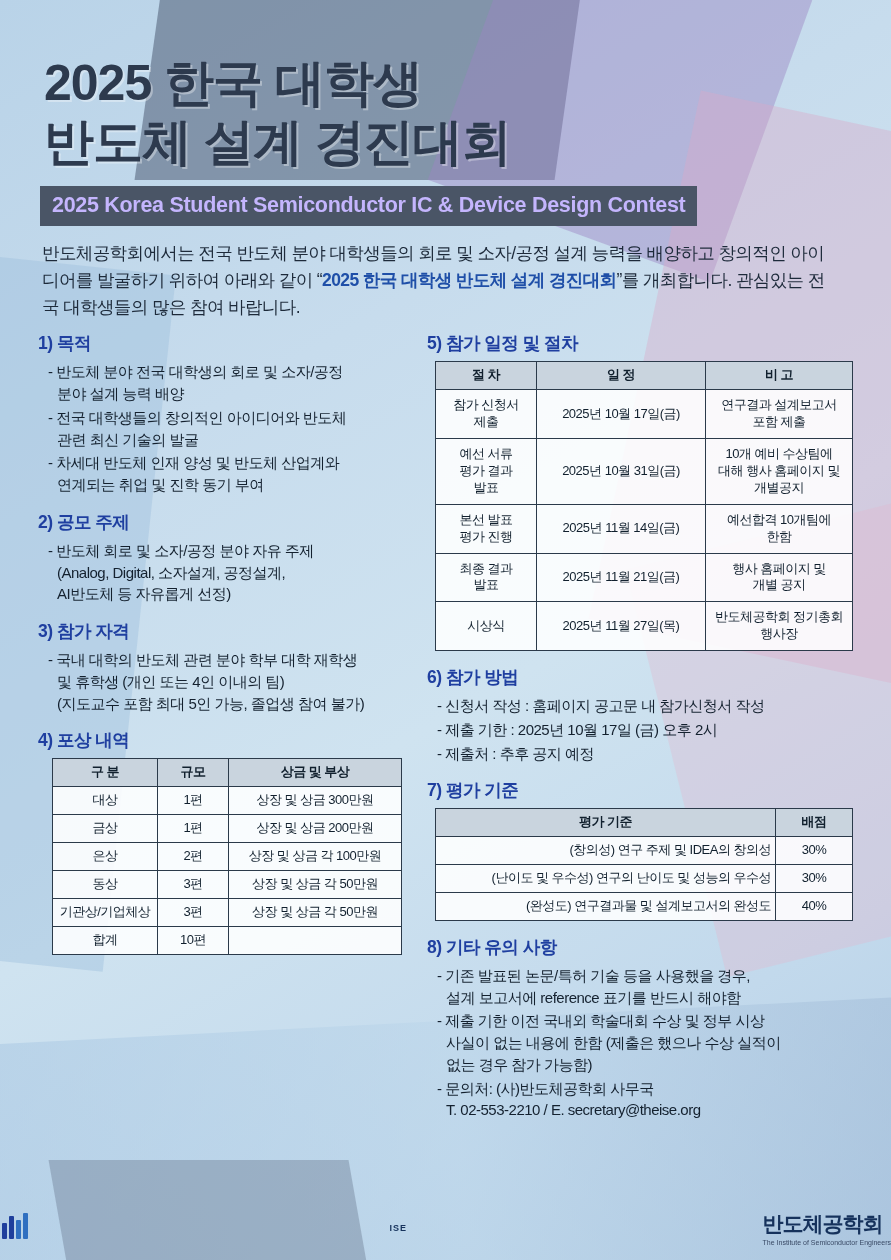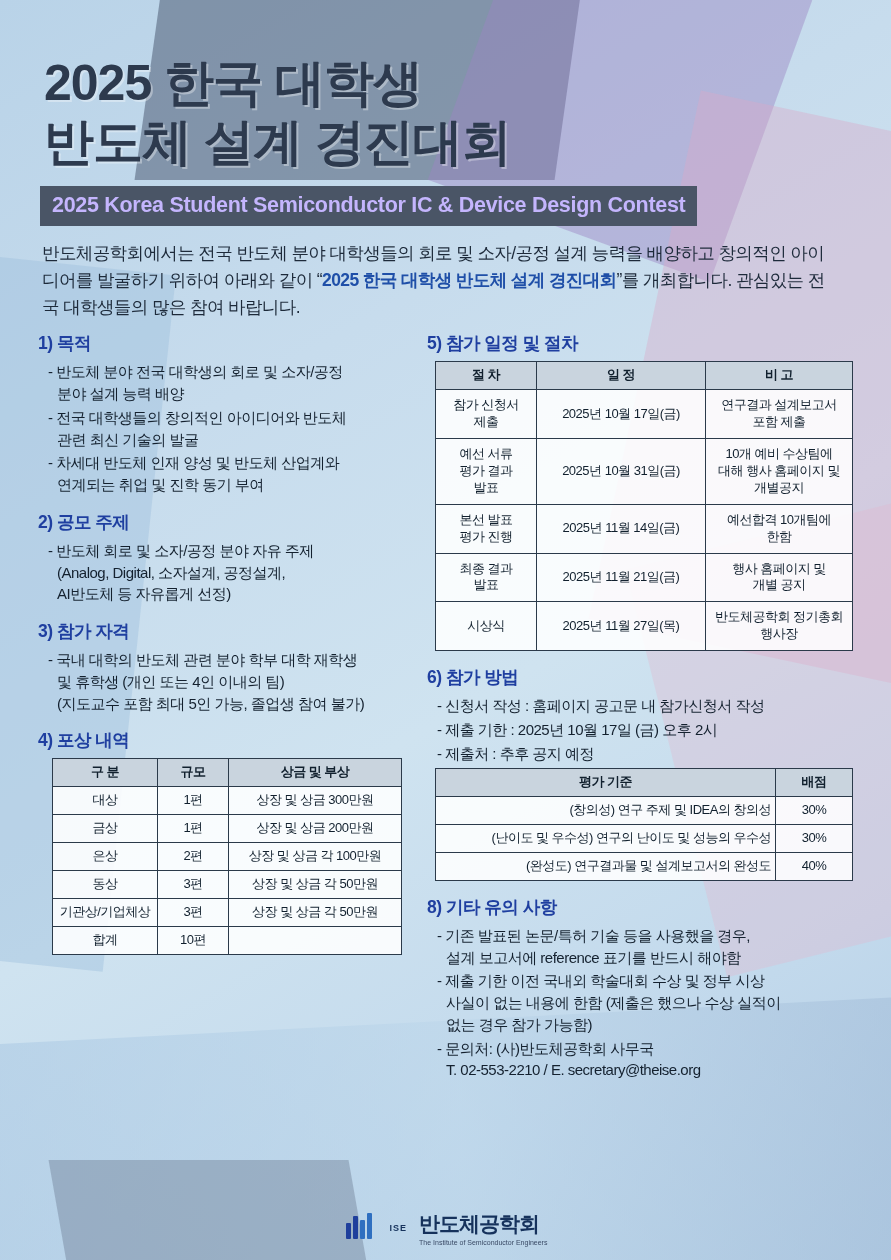--- a/index.html
+++ b/index.html
@@ -169,21 +169,21 @@
     margin: 4px 0 0 8px;
   }
   .tbl-eval th:nth-child(2), .tbl-eval td:nth-child(2) { width: 68px; }
   .tbl-eval td.left { text-align: right; }
 
   
   .footer {
     position: absolute;
     left: 0; right: 0; bottom: 14px;
     display: flex;
-    justify-content: center;
+    justify-content: space-between;
     align-items: center;
     gap: 12px;
     z-index: 6;
   }
   .logo-mark {
     display: inline-block;
     width: 34px; height: 34px;
     position: relative;
   }
   .logo-mark .bar {
@@ -352,20 +352,21 @@
           </tbody>
         </table>
 
         <div class="sec-title">6) 참가 방법</div>
         <ul class="bullets">
           <li>- 신청서 작성 : 홈페이지 공고문 내 참가신청서 작성</li>
           <li>- 제출 기한 : 2025년 10월 17일 (금) 오후 2시</li>
           <li>- 제출처 : 추후 공지 예정</li>
         </ul>
 
+        <div class="sec-title">7) 평가 기준</div>
         <table class="tbl-eval">
           <thead>
             <tr>
               <th>평가 기준</th>
               <th>배점</th>
             </tr>
           </thead>
           <tbody>
             <tr>
               <td class="left">(창의성) 연구 주제 및 IDEA의 창의성</td>

